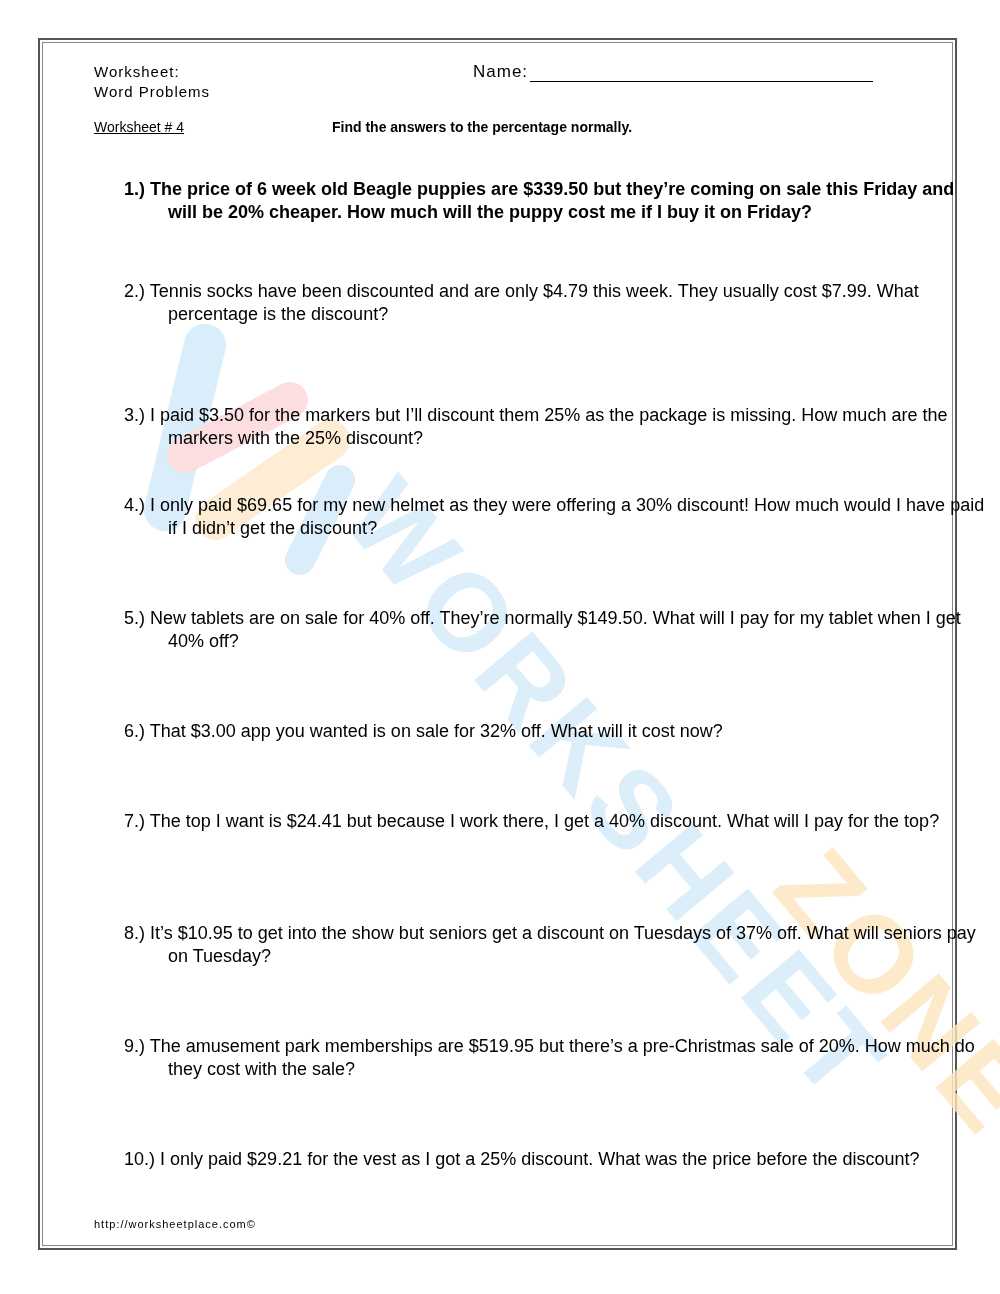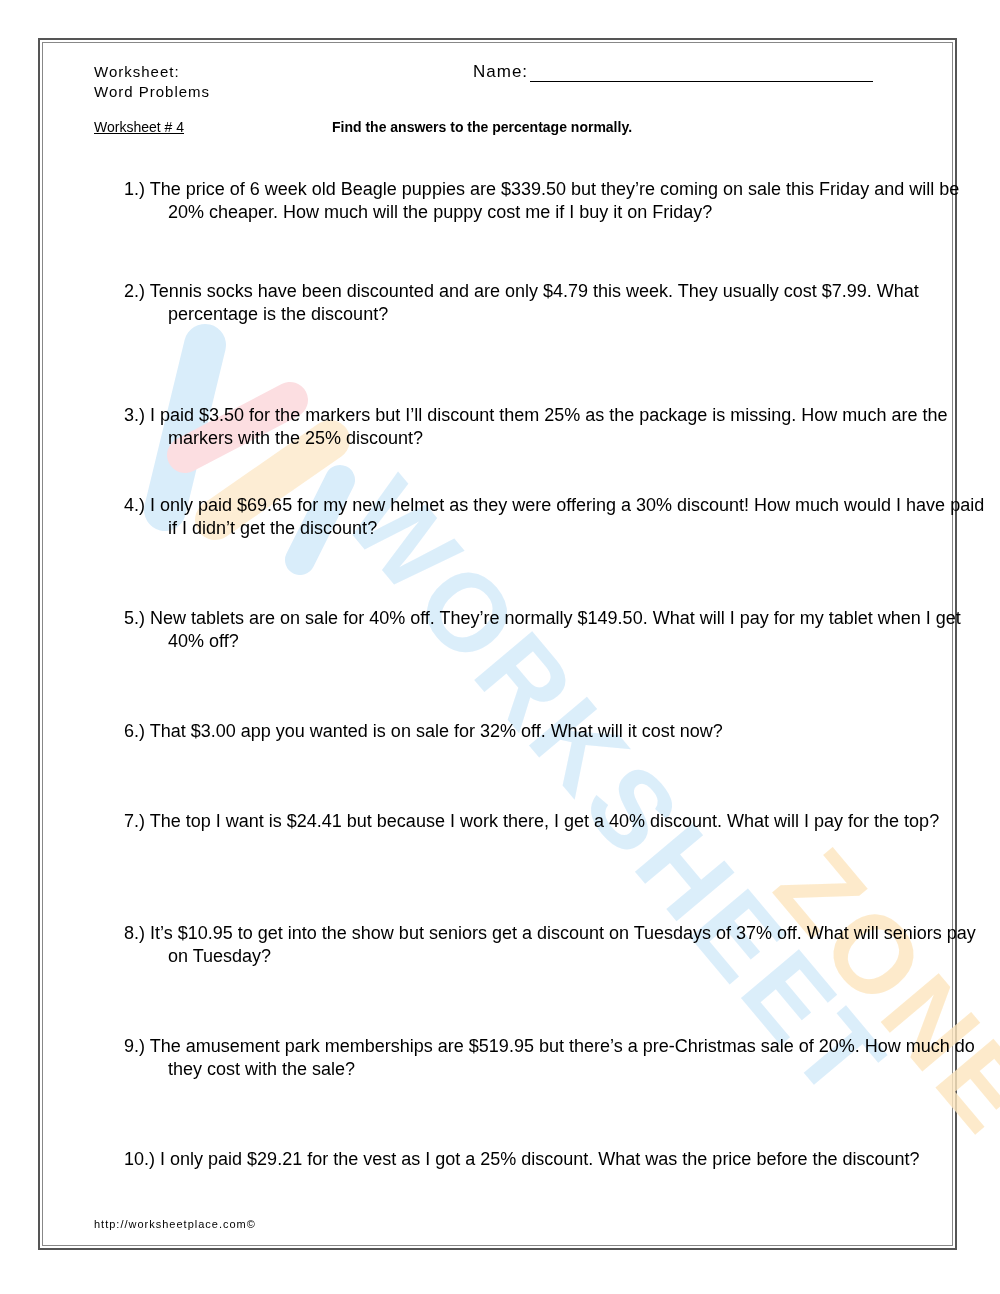--- a/index.html
+++ b/index.html
@@ -43,21 +43,21 @@
 </div>
 
 <div class="hdr-name">
   <span>Name:</span>
   <span class="line"></span>
 </div>
 
 <div class="ws-num">Worksheet # 4</div>
 <div class="instr">Find the answers to the percentage normally.</div>
 
-<div class="q hang" style="top:178px;">
+<div class="q hang" style="top:178px;font-weight:bold;">
   <span class="num">1.)</span> <span class="txt">The price of 6 week old Beagle puppies are $339.50 but they’re coming on sale this Friday and will be 20% cheaper. How much will the puppy cost me if I buy it on Friday?</span>
 </div>
 <div class="q hang" style="top:280px;">
   <span class="num">2.)</span> <span class="txt"> Tennis socks have been discounted and are only $4.79 this week. They usually cost $7.99. What percentage is the discount?</span>
 </div>
 <div class="q hang" style="top:404px;">
   <span class="num">3.)</span> <span class="txt">  I paid $3.50 for the markers but I’ll discount them 25% as the package is missing. How much are the markers with the 25% discount?</span>
 </div>
 <div class="q hang" style="top:494px;">
   <span class="num">4.)</span> <span class="txt">I only paid $69.65 for my new helmet as they were offering a 30% discount! How much would I have paid if I didn’t get the discount?</span>

